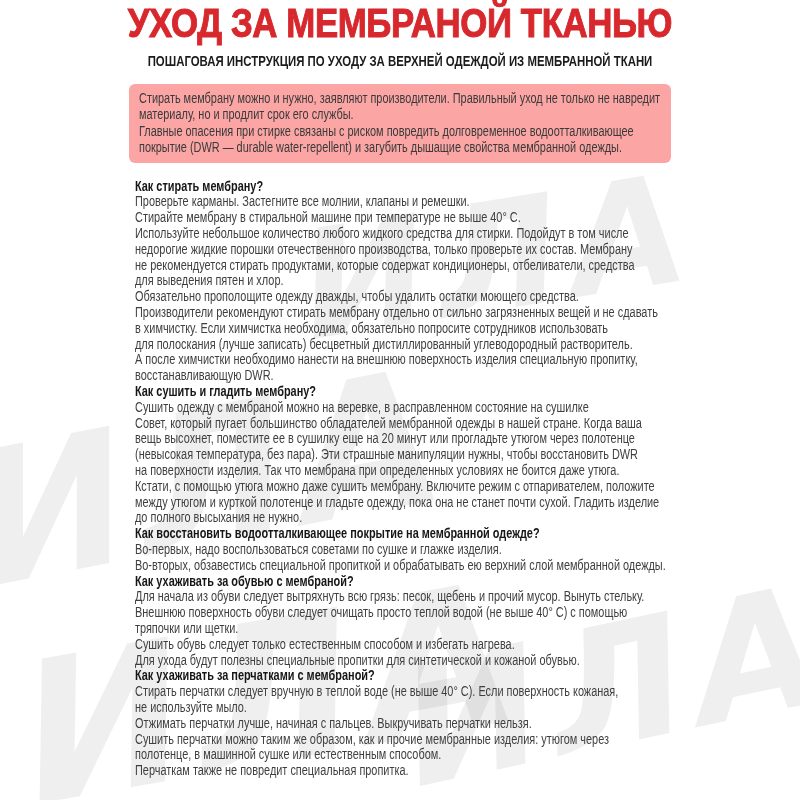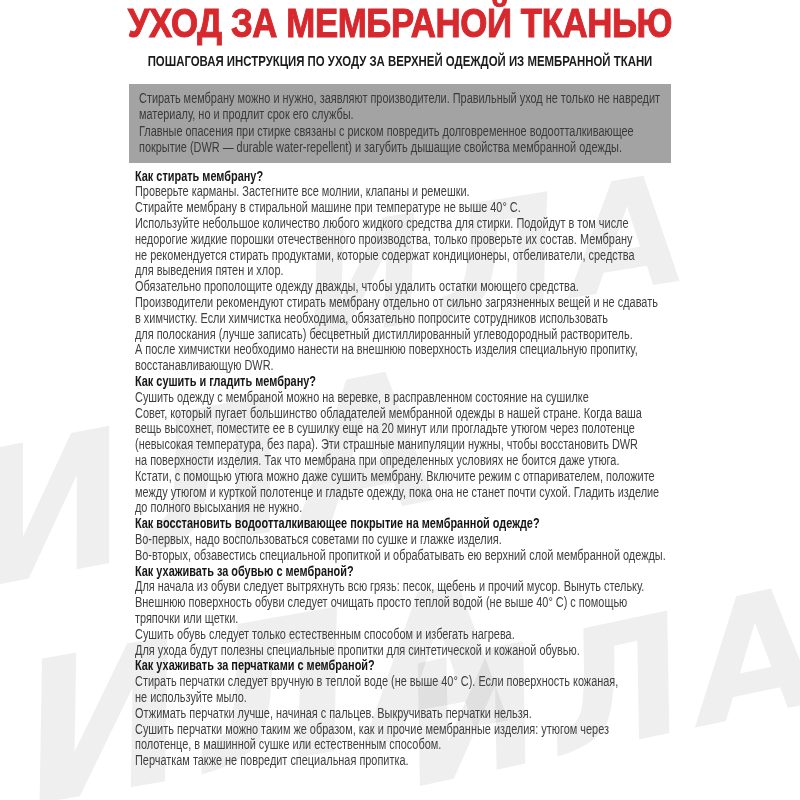--- a/index.html
+++ b/index.html
@@ -54,34 +54,35 @@
     line-height: 17px;
     font-weight: 700;
     color: #1b1b1b;
     white-space: nowrap;
     transform: scaleX(0.76);
     transform-origin: 50% 50%;
   }
   .intro {
     width: 520px;
     margin: 15px auto 0 auto;
-    background: #a3a3a3;
+    background: #fca5a5;
     padding: 6px 12px 7px 10px;
+    border-radius: 6px;
   }
   .line {
     font-size: 14px;
     color: #3f3f3f;
     white-space: nowrap;
     transform: scaleX(0.78);
     transform-origin: 0 50%;
   }
   .intro .line { line-height: 16.4px; color: #3a3a3a; }
   .article {
     width: 537px;
-    margin: 6px auto 0 auto;
+    margin: 16px auto 0 auto;
     padding-left: 7px;
     box-sizing: content-box;
   }
   .article .line { line-height: 15.8px; }
   .line.bold { font-weight: 700; color: #161616; }
 </style>
 </head>
 <body>
 
 <div class="page">

